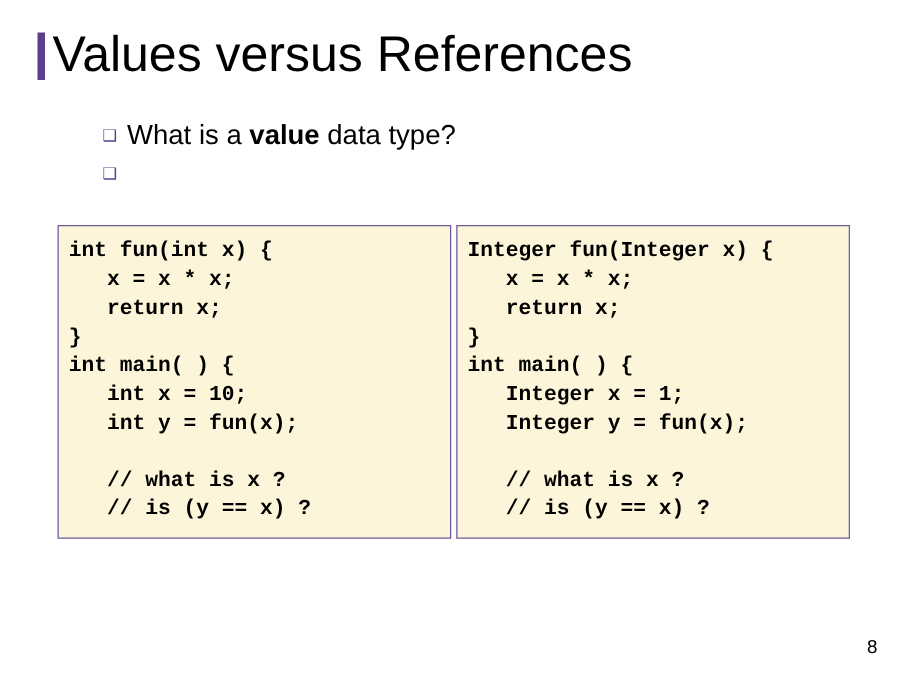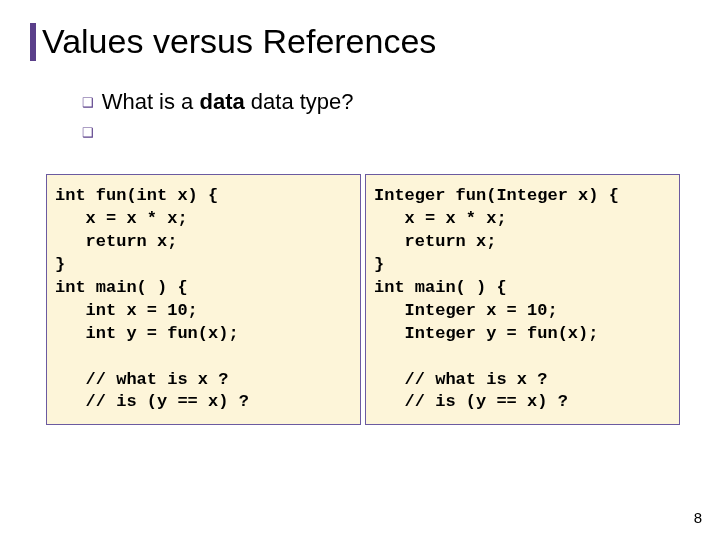--- a/index.html
+++ b/index.html
@@ -15,21 +15,21 @@
     align-items: center;
     margin-bottom: 28px;
   }
   .title-mark {
     width: 6px;
     height: 38px;
     background: #5a3f8a;
     margin-right: 6px;
   }
   .title-text {
-    font-size: 34px;
+    font-size: 40px;
     color: #000;
     font-weight: 400;
   }
   .bullets {
     margin-left: 52px;
     margin-bottom: 34px;
   }
   .bullet-row {
     display: flex;
     align-items: flex-start;
@@ -76,21 +76,21 @@
 
 <div class="title-bar">
   <div class="title-mark"></div>
   <div class="title-text">Values versus References</div>
 </div>
 
 <div class="bullets">
   <div class="bullet-row">
     <span class="bullet-glyph">❑</span>
     <span class="bullet-text">
-      <span>What is a </span><b>data</b><span> data type?</span>
+      <span>What is a </span><b>value</b><span> data type?</span>
     </span>
   </div>
   <div class="bullet-row">
     <span class="bullet-glyph">❑</span>
   </div>
 </div>
 
 <div class="code-row">
   <div class="code-box">int fun(int x) {
    x = x * x;
@@ -100,20 +100,20 @@
    int x = 10;
    int y = fun(x);
 
    // what is x ?
    // is (y == x) ?</div>
   <div class="code-box">Integer fun(Integer x) {
    x = x * x;
    return x;
 }
 int main( ) {
-   Integer x = 10;
+   Integer x = 1;
    Integer y = fun(x);
 
    // what is x ?
    // is (y == x) ?</div>
 </div>
 
 <div class="page-number">8</div>
 
 </body></html>

